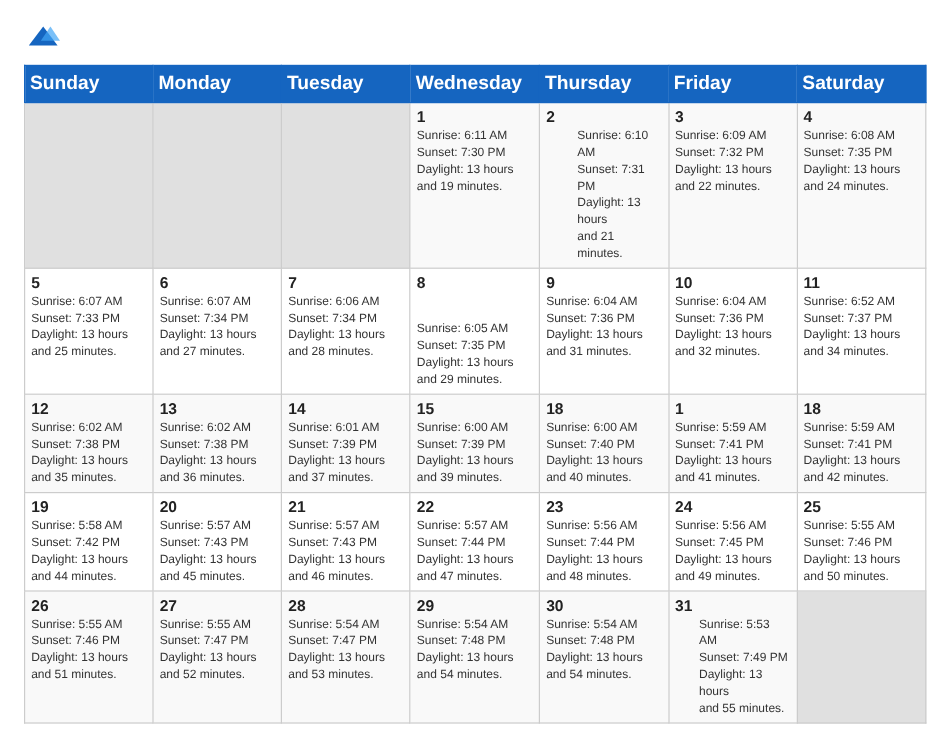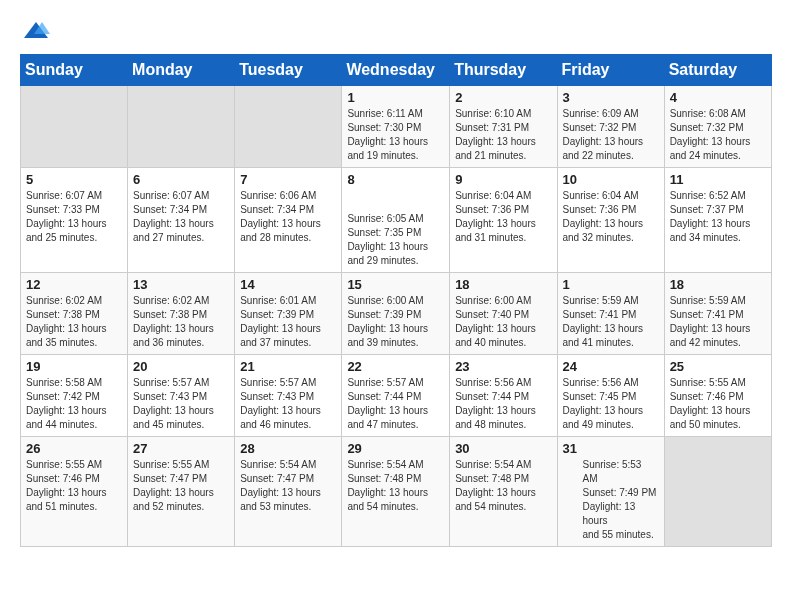--- a/index.html
+++ b/index.html
@@ -136,36 +136,36 @@
         <td class="empty"></td>
         <td>
           <span class="day-number">1</span>
           <div class="day-info" style="white-space: pre-line;">Sunrise: 6:11 AM
 Sunset: 7:30 PM
 Daylight: 13 hours
 and 19 minutes.</div>
         </td>
         <td>
           <span class="day-number">2</span>
-          <div class="day-info" style="white-space: pre-line;">Sunrise: 6:10 AM
+          <div class="day-info" style="white-space: pre-line; margin-left: 26px;">Sunrise: 6:10 AM
 Sunset: 7:31 PM
 Daylight: 13 hours
 and 21 minutes.</div>
         </td>
         <td>
           <span class="day-number">3</span>
           <div class="day-info" style="white-space: pre-line;">Sunrise: 6:09 AM
 Sunset: 7:32 PM
 Daylight: 13 hours
 and 22 minutes.</div>
         </td>
         <td>
           <span class="day-number">4</span>
           <div class="day-info" style="white-space: pre-line;">Sunrise: 6:08 AM
-Sunset: 7:32 PM
+Sunset: 7:35 PM
 Daylight: 13 hours
 and 24 minutes.</div>
         </td>
       </tr>
       <tr>
         <td>
           <span class="day-number">5</span>
           <div class="day-info" style="white-space: pre-line;">Sunrise: 6:07 AM
 Sunset: 7:33 PM
 Daylight: 13 hours

